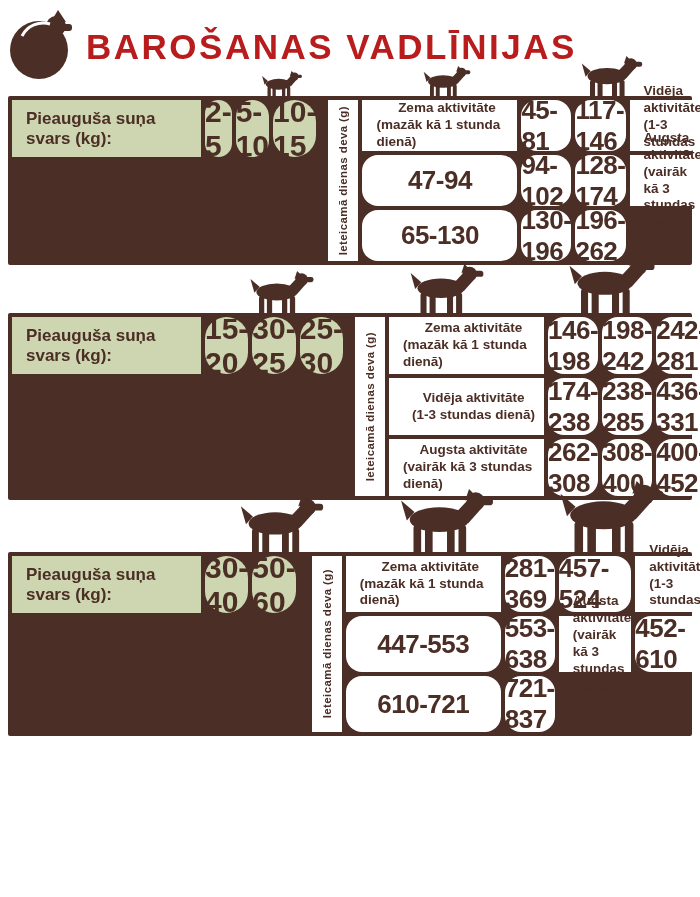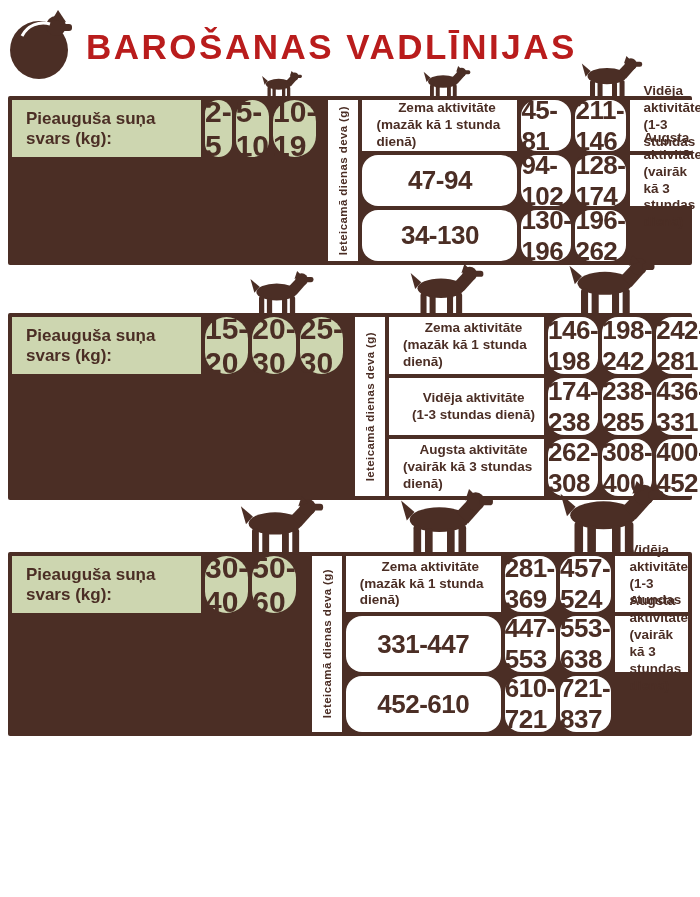--- a/index.html
+++ b/index.html
@@ -96,44 +96,44 @@
             <use href="#dogsil" class="dog"></use>
           </svg></span>
     </div>
     <div class="wrap">
       <div class="band">
         <div class="bl">
             <span>Pieauguša suņa svars (kg):</span>
           </div>
         <div class="bw">2-5</div>
         <div class="bw">5-10</div>
-        <div class="bw">10-19</div>
+        <div class="bw">10-15</div>
       </div>
       <div class="grid">
         <div class="side">
             <span>Ieteicamā dienas deva (g)</span>
           </div>
         <div class="rl">
           <span>Zema aktivitāte</span>
             <span>(mazāk kā 1 stunda dienā)</span>
         </div>
         <div class="val">45-81</div>
-        <div class="val">211-146</div>
+        <div class="val">117-146</div>
         <div class="rl">
           <span>Vidēja aktivitāte</span>
             <span>(1-3 stundas dienā)</span>
         </div>
         <div class="val">47-94</div>
         <div class="val">94-102</div>
         <div class="val">128-174</div>
         <div class="rl">
           <span>Augsta aktivitāte</span>
             <span>(vairāk kā 3 stundas dienā)</span>
         </div>
-        <div class="val">34-130</div>
+        <div class="val">65-130</div>
         <div class="val">130-196</div>
         <div class="val">196-262</div>
       </div>
     </div>
   </div>
 
   <div class="tblblock tb2 g2">
     <div class="dogs">
       <span class="dw p1"><svg>
             <use href="#dogsil" class="dog"></use>
@@ -144,21 +144,21 @@
       <span class="dw p3"><svg>
             <use href="#dogsil" class="dog"></use>
           </svg></span>
     </div>
     <div class="wrap">
       <div class="band">
         <div class="bl">
             <span>Pieauguša suņa svars (kg):</span>
           </div>
         <div class="bw">15-20</div>
-        <div class="bw">20-30</div>
+        <div class="bw">30-25</div>
         <div class="bw">25-30</div>
       </div>
       <div class="grid">
         <div class="side">
             <span>Ieteicamā dienas deva (g)</span>
           </div>
         <div class="rl">
           <span>Zema aktivitāte</span>
             <span>(mazāk kā 1 stunda dienā)</span>
         </div>
@@ -210,21 +210,20 @@
         <div class="rl">
           <span>Zema aktivitāte</span>
             <span>(mazāk kā 1 stunda dienā)</span>
         </div>
         <div class="val">281-369</div>
         <div class="val">457-524</div>
         <div class="rl">
           <span>Vidēja aktivitāte</span>
             <span>(1-3 stundas dienā)</span>
         </div>
-        <div class="val">331-447</div>
         <div class="val">447-553</div>
         <div class="val">553-638</div>
         <div class="rl">
           <span>Augsta aktivitāte</span>
             <span>(vairāk kā 3 stundas dienā)</span>
         </div>
         <div class="val">452-610</div>
         <div class="val">610-721</div>
         <div class="val">721-837</div>
       </div>

